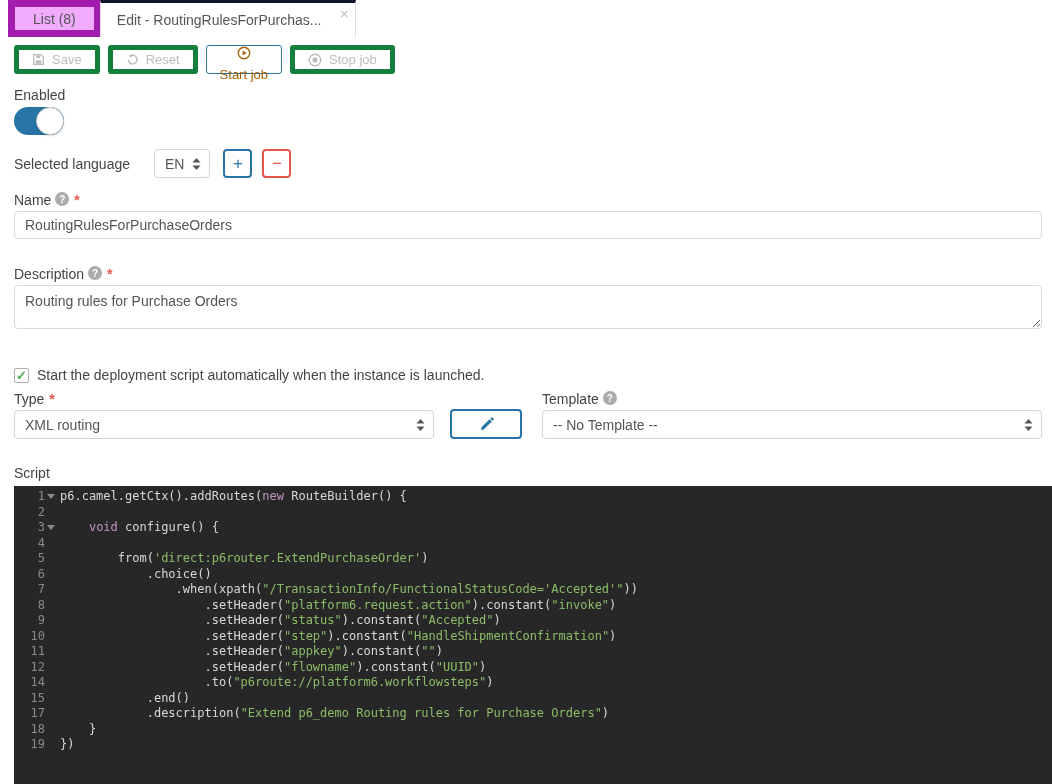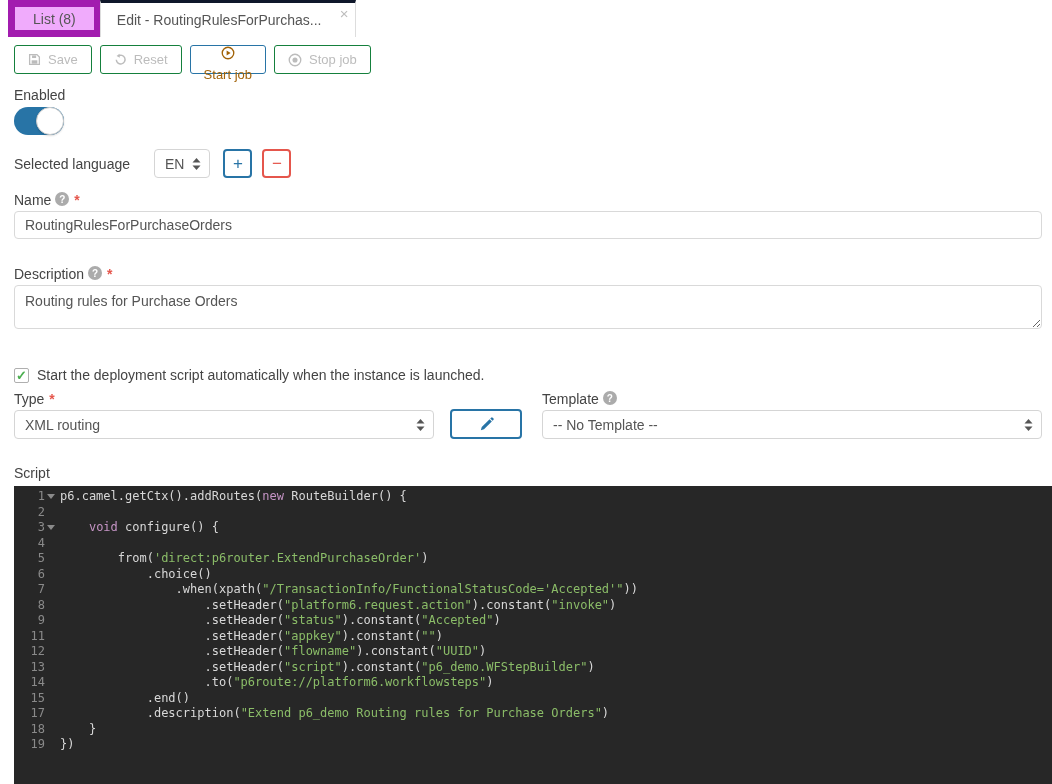--- a/index.html
+++ b/index.html
@@ -12,21 +12,21 @@
   .tab{display:flex;align-items:center;padding:4px 18px;font-size:14px;color:#555;
     background:#f0abfc;border:7px solid #a21caf;cursor:pointer;}
   .tab.active{position:relative;background:#fff;border-top:3px solid #0f172a;
     border-bottom:none;border-left:1px solid #ddd;border-right:1px solid #ddd;
     margin-left:-1px;padding:8px 34px 8px 16px;}
   .tab-close{position:absolute;top:2px;right:7px;font-size:15px;color:#bdbdbd;cursor:pointer;}
 
   
   .toolbar{display:flex;gap:8px;margin-top:8px;}
   .btn{display:inline-flex;align-items:center;gap:7px;height:29px;padding:0 13px;
-    background:#fff;border:1px solid #15803d;border-radius:3px;font-size:13px;
+    background:#fff;border:5px solid #15803d;border-radius:3px;font-size:13px;
     color:#bcbcbc;font-family:inherit;cursor:pointer;}
   .btn.primary{border:1px solid #2874a6;color:#a16207;flex-direction:column;}
   .btn svg{flex:none;}
 
   
   .section-label{font-size:14px;color:#444;margin-top:13px;}
   .toggle{position:relative;width:50px;height:28px;border-radius:15px;background:#2874a6;
     margin-top:4px;cursor:pointer;}
   .toggle .knob{position:absolute;right:0;top:0;width:28px;height:28px;border-radius:50%;
     background:#fff;border:1px solid #ccc;box-shadow:0 1px 2px rgba(0,0,0,.15);}
@@ -277,41 +277,41 @@
       </div>
       <div class="ed-row">
         <div class="gutter">
           <span class="num">9</span>
           <span class="fold"></span>
         </div>
         <div class="code"><span class="p">                    .setHeader(</span><span class="s">"status"</span><span class="p">).constant(</span><span class="s">"Accepted"</span><span class="p">)</span></div>
       </div>
       <div class="ed-row">
         <div class="gutter">
+          <span class="num">10</span>
+          <span class="fold"></span>
+        </div>
+        <div class="code"><span class="p">                    .setHeader(</span><span class="s">"step"</span><span class="p">).constant(</span><span class="s">"HandleShipmentConfirmation"</span><span class="p">)</span></div>
+      </div>
+      <div class="ed-row">
+        <div class="gutter">
           <span class="num">11</span>
           <span class="fold"></span>
         </div>
         <div class="code"><span class="p">                    .setHeader(</span><span class="s">"appkey"</span><span class="p">).constant(</span><span class="s">""</span><span class="p">)</span></div>
       </div>
       <div class="ed-row">
         <div class="gutter">
           <span class="num">12</span>
           <span class="fold"></span>
         </div>
         <div class="code"><span class="p">                    .setHeader(</span><span class="s">"flowname"</span><span class="p">).constant(</span><span class="s">"UUID"</span><span class="p">)</span></div>
       </div>
       <div class="ed-row">
         <div class="gutter">
-          <span class="num">13</span>
-          <span class="fold"></span>
-        </div>
-        <div class="code"><span class="p">                    .setHeader(</span><span class="s">"script"</span><span class="p">).constant(</span><span class="s">"p6_demo.WFStepBuilder"</span><span class="p">)</span></div>
-      </div>
-      <div class="ed-row">
-        <div class="gutter">
           <span class="num">14</span>
           <span class="fold"></span>
         </div>
         <div class="code"><span class="p">                    .to(</span><span class="s">"p6route://platform6.workflowsteps"</span><span class="p">)</span></div>
       </div>
       <div class="ed-row">
         <div class="gutter">
           <span class="num">15</span>
           <span class="fold"></span>
         </div>

